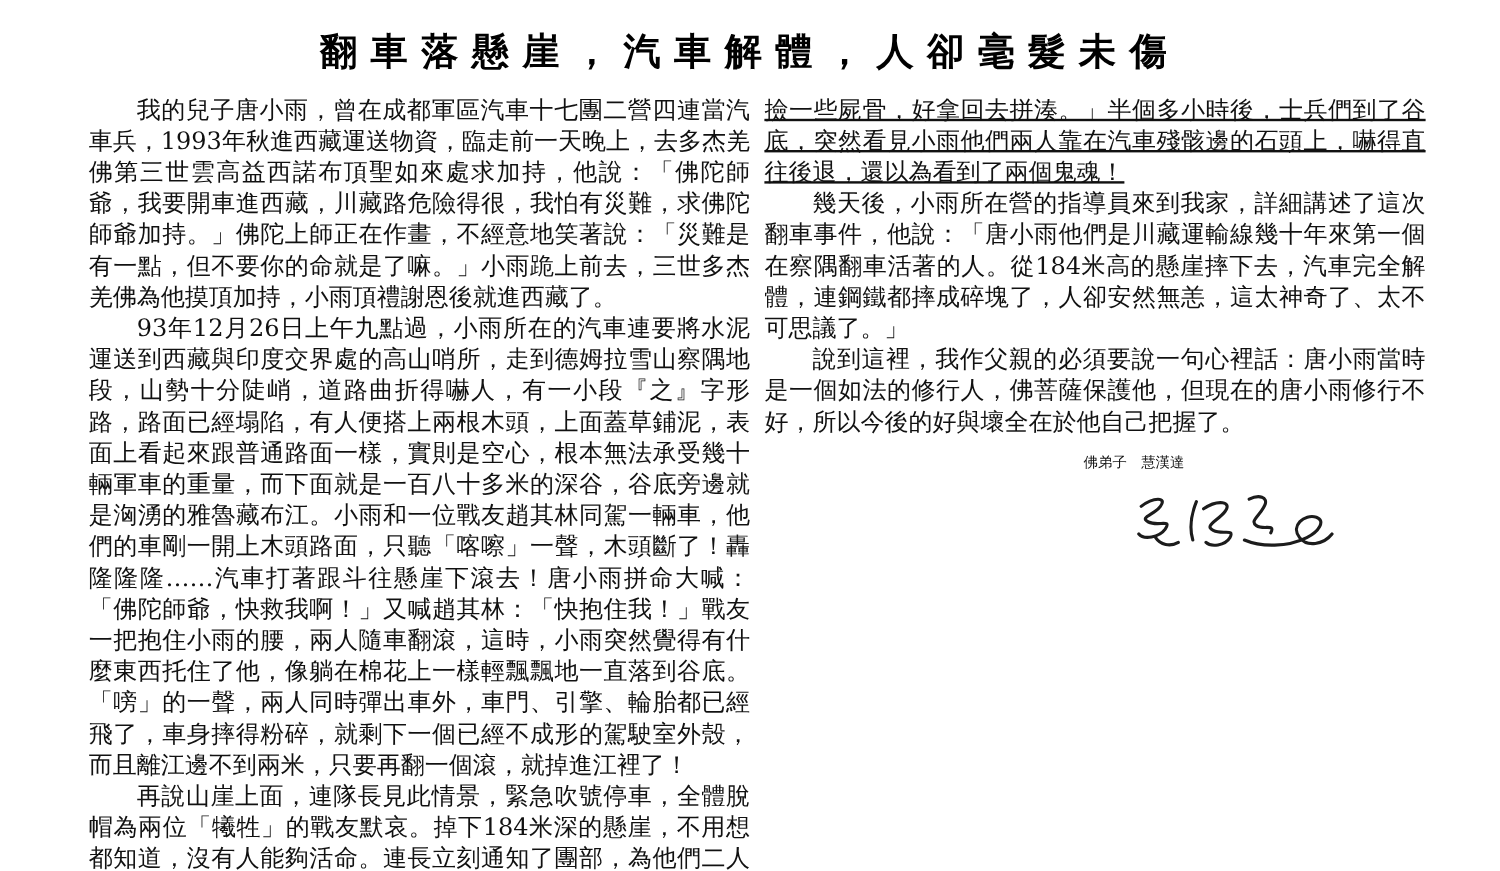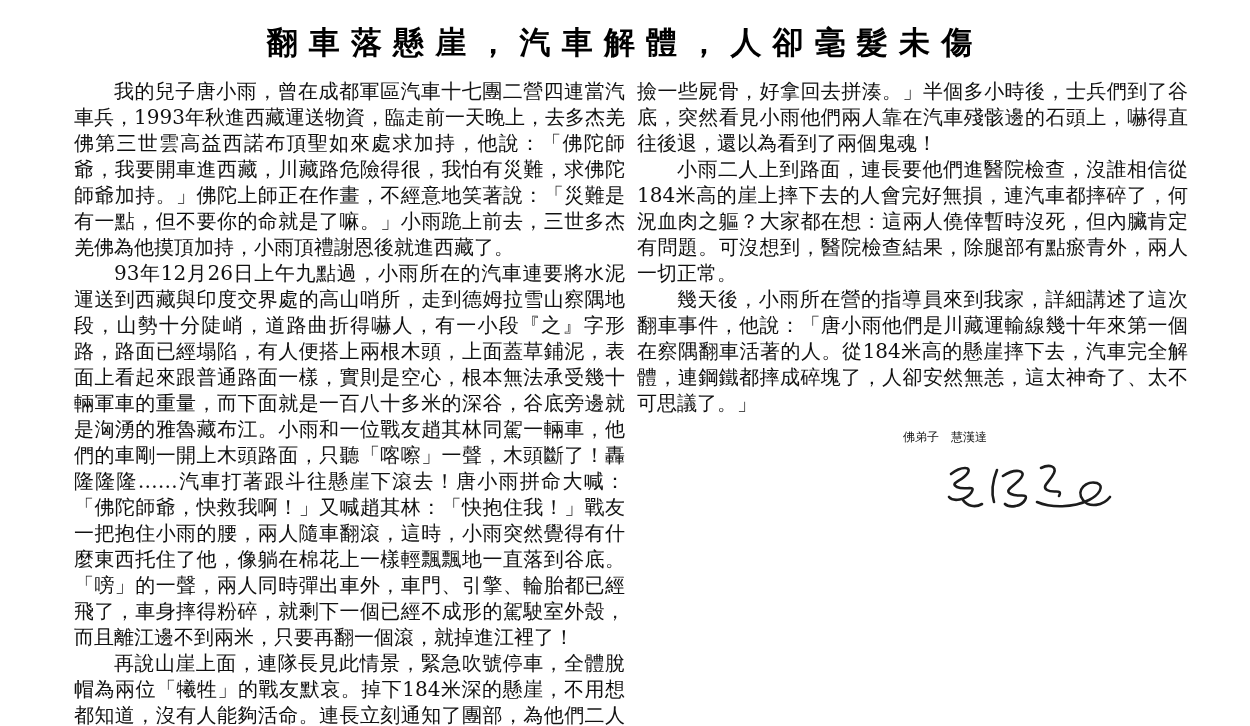--- a/index.html
+++ b/index.html
@@ -38,20 +38,21 @@
     font-size: 20px;
     line-height: 26px;
     text-align: justify;
   }
   .col p {
     margin: 0;
     text-indent: 2em;
   }
   .col p.no-indent {
     text-indent: 0;
+    text-decoration: underline;
   }
   .signoff {
     margin-top: 8px;
     padding-left: 266px;
     font-size: 12px;
     line-height: 26px;
     white-space: nowrap;
   }
   .handwriting {
     margin-top: 6px;
@@ -70,22 +71,22 @@
   <div class="columns">
 
     <div class="col">
       <p>我的兒子唐小雨，曾在成都軍區汽車十七團二營四連當汽車兵，1993年秋進西藏運送物資，臨走前一天晚上，去多杰羌佛第三世雲高益西諾布頂聖如來處求加持，他說：「佛陀師爺，我要開車進西藏，川藏路危險得很，我怕有災難，求佛陀師爺加持。」佛陀上師正在作畫，不經意地笑著說：「災難是有一點，但不要你的命就是了嘛。」小雨跪上前去，三世多杰羌佛為他摸頂加持，小雨頂禮謝恩後就進西藏了。</p>
       <p>93年12月26日上午九點過，小雨所在的汽車連要將水泥運送到西藏與印度交界處的高山哨所，走到德姆拉雪山察隅地段，山勢十分陡峭，道路曲折得嚇人，有一小段『之』字形路，路面已經塌陷，有人便搭上兩根木頭，上面蓋草鋪泥，表面上看起來跟普通路面一樣，實則是空心，根本無法承受幾十輛軍車的重量，而下面就是一百八十多米的深谷，谷底旁邊就是洶湧的雅魯藏布江。小雨和一位戰友趙其林同駕一輛車，他們的車剛一開上木頭路面，只聽「喀嚓」一聲，木頭斷了！轟隆隆隆……汽車打著跟斗往懸崖下滾去！唐小雨拼命大喊：「佛陀師爺，快救我啊！」又喊趙其林：「快抱住我！」戰友一把抱住小雨的腰，兩人隨車翻滾，這時，小雨突然覺得有什麼東西托住了他，像躺在棉花上一樣輕飄飄地一直落到谷底。「嗙」的一聲，兩人同時彈出車外，車門、引擎、輪胎都已經飛了，車身摔得粉碎，就剩下一個已經不成形的駕駛室外殼，而且離江邊不到兩米，只要再翻一個滾，就掉進江裡了！</p>
       <p>再說山崖上面，連隊長見此情景，緊急吹號停車，全體脫帽為兩位「犧牲」的戰友默哀。掉下184米深的懸崖，不用想都知道，沒有人能夠活命。連長立刻通知了團部，為他們二人設靈堂，又派了十多個士兵綁上繩索，從懸崖上放下去撿屍骨碎塊，連長命令：「儘量多</p>
     </div>
 
     <div class="col">
       <p class="no-indent">撿一些屍骨，好拿回去拼湊。」半個多小時後，士兵們到了谷底，突然看見小雨他們兩人靠在汽車殘骸邊的石頭上，嚇得直往後退，還以為看到了兩個鬼魂！</p>
-      <p>小雨二人上到路面，連長要他們進醫院檢查，沒誰相信從184米高的崖上摔下去的人會完好無損，連汽車都摔碎了，何況血肉之軀？大家都在想：這兩人僥倖暫時沒死，但內臟肯定有問題。可沒想到，醫院檢查結果，除腿部有點瘀青外，兩人一切正常。</p>
       <p>幾天後，小雨所在營的指導員來到我家，詳細講述了這次翻車事件，他說：「唐小雨他們是川藏運輸線幾十年來第一個在察隅翻車活著的人。從184米高的懸崖摔下去，汽車完全解體，連鋼鐵都摔成碎塊了，人卻安然無恙，這太神奇了、太不可思議了。」</p>
+      <p>說到這裡，我作父親的必須要說一句心裡話：唐小雨當時是一個如法的修行人，佛菩薩保護他，但現在的唐小雨修行不好，所以今後的好與壞全在於他自己把握了。</p>
 
       <div class="signoff">佛弟子　慧漢達</div>
 
       <svg class="handwriting" viewBox="0 0 178 62" xmlns="http://www.w3.org/2000/svg" fill="none" stroke="#1c1c1c" stroke-width="2.6" stroke-linecap="round" stroke-linejoin="round">
 
         <path d="M14,18 C24,10 36,10 30,18 C25,25 12,27 20,31 C28,35 40,28 34,37 C29,44 16,46 12,41"></path>
         <path d="M26,44 C30,50 38,52 45,48"></path>
         <path d="M60,14 C56,24 54,36 57,46"></path>
         <path d="M66,20 C78,12 90,14 84,22 C78,30 66,34 74,38 C82,42 92,36 88,44 C84,51 72,52 68,48"></path>
         <path d="M104,12 C112,8 120,10 117,17 C113,26 104,30 110,34 C116,38 126,32 122,40"></path>

